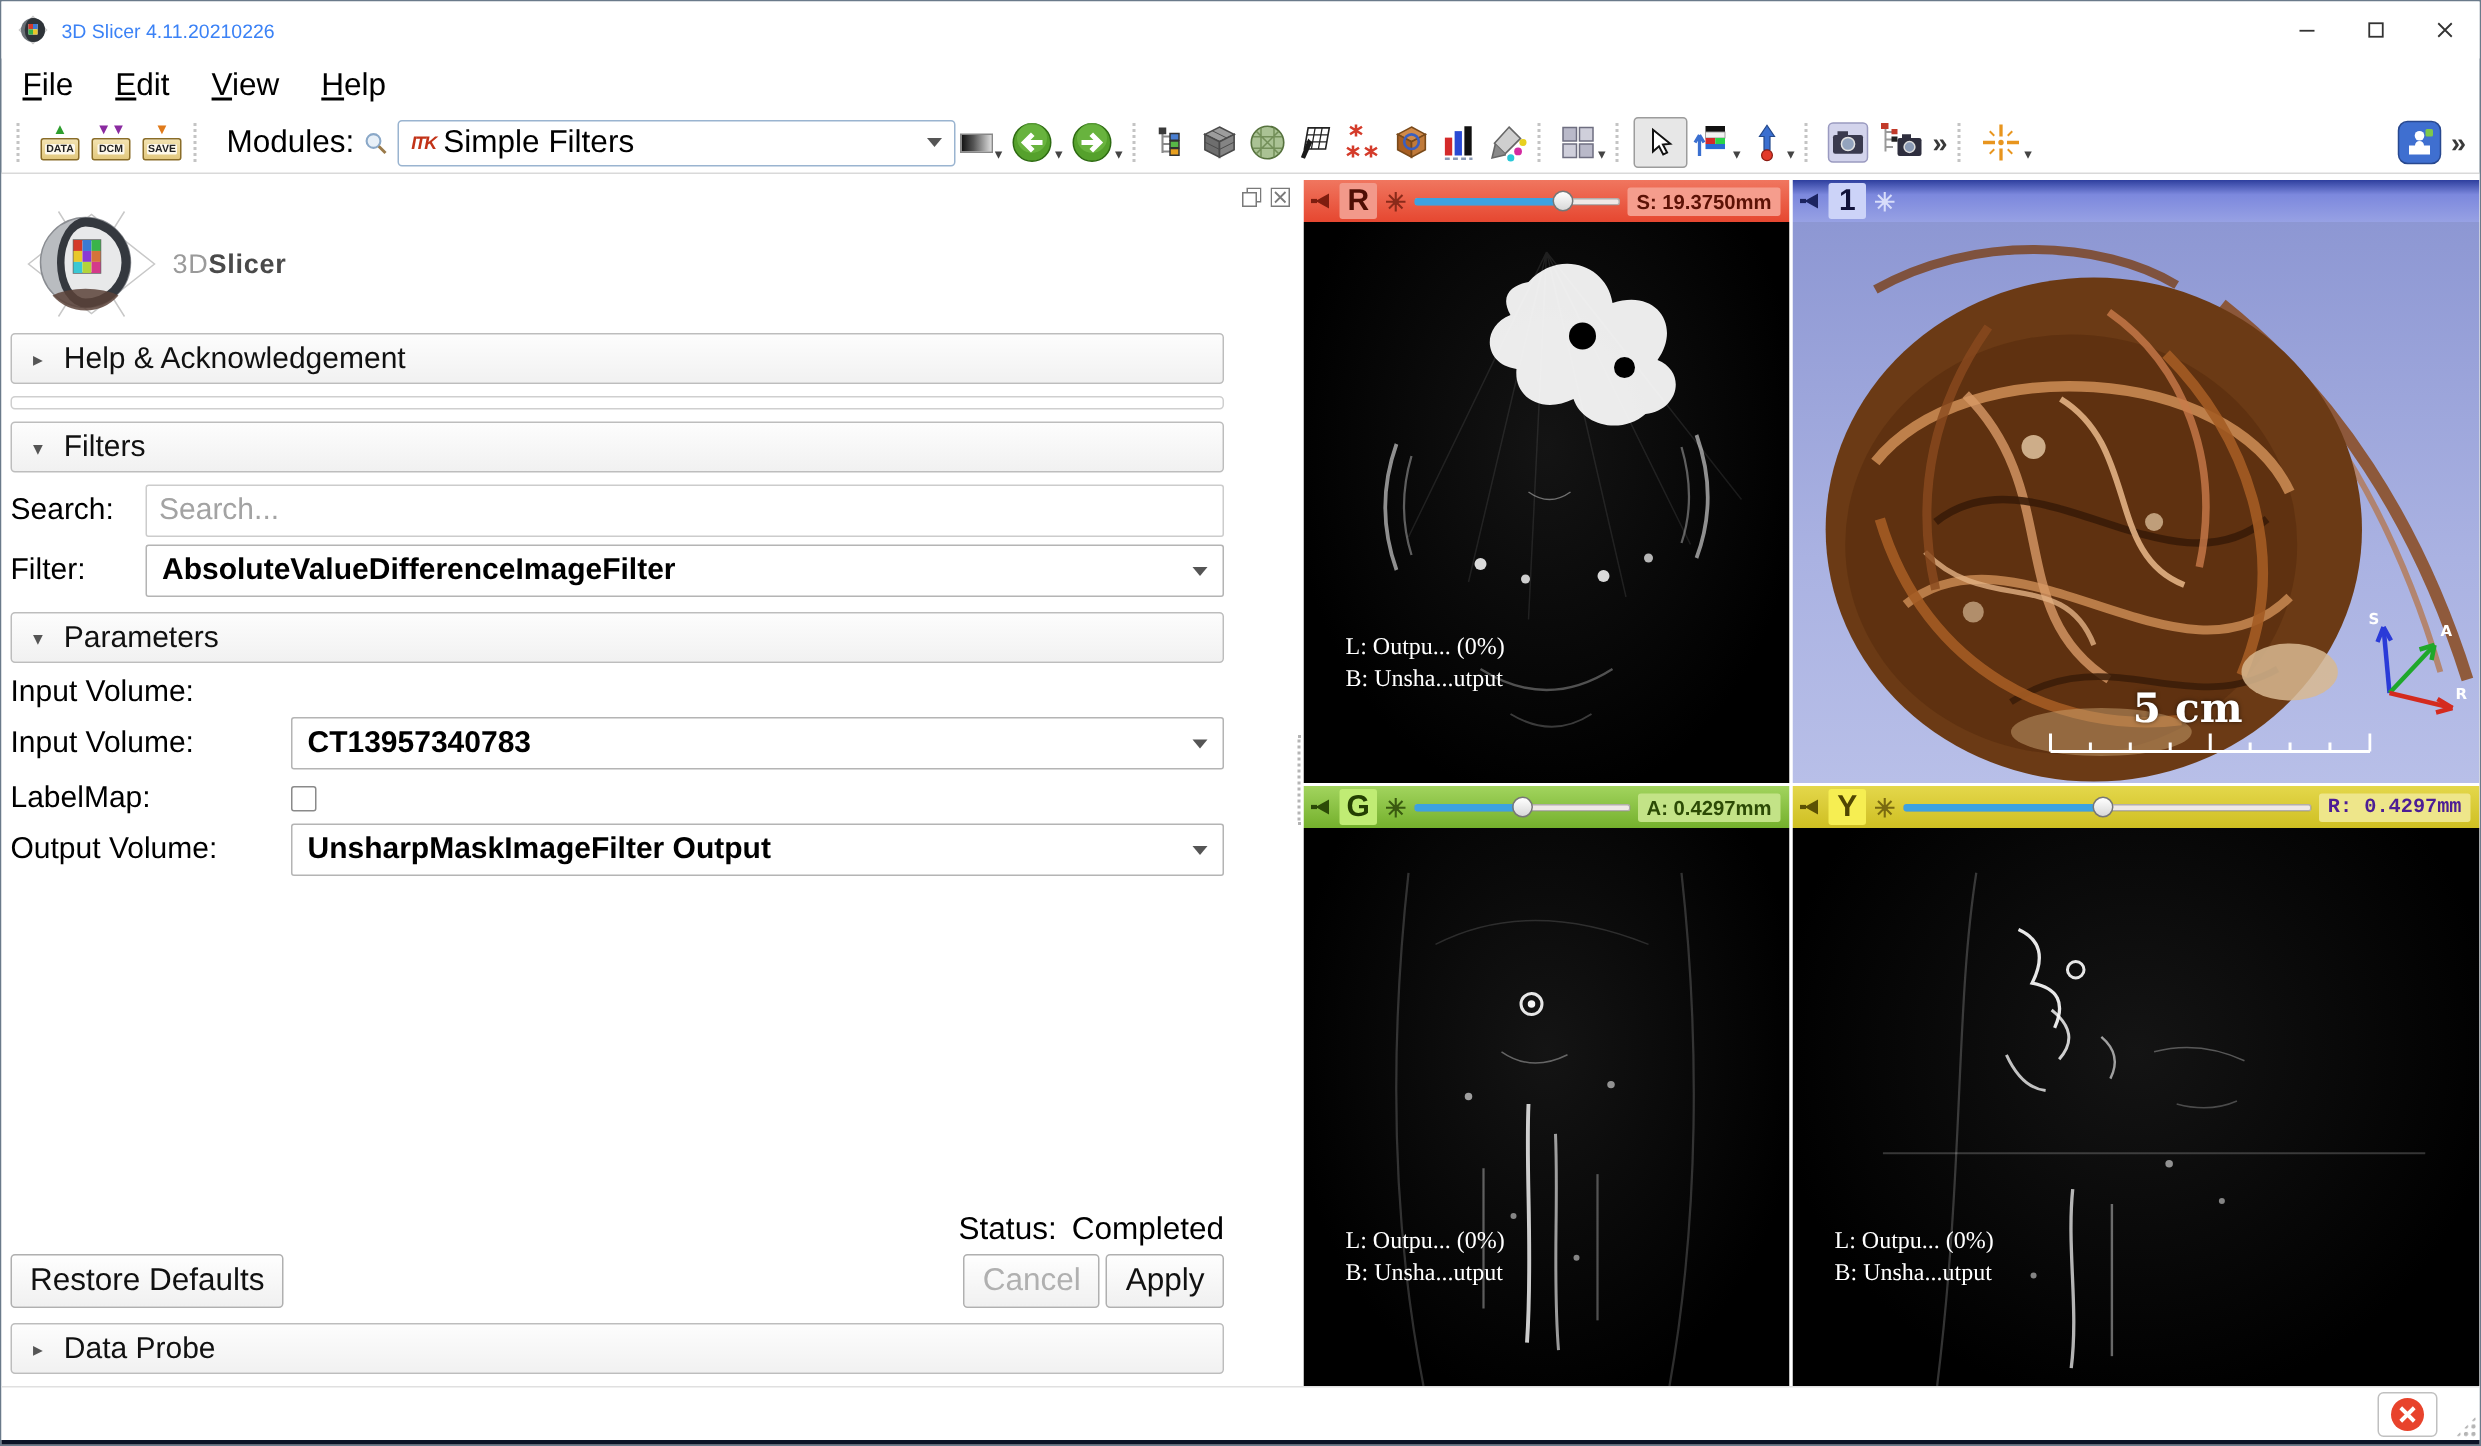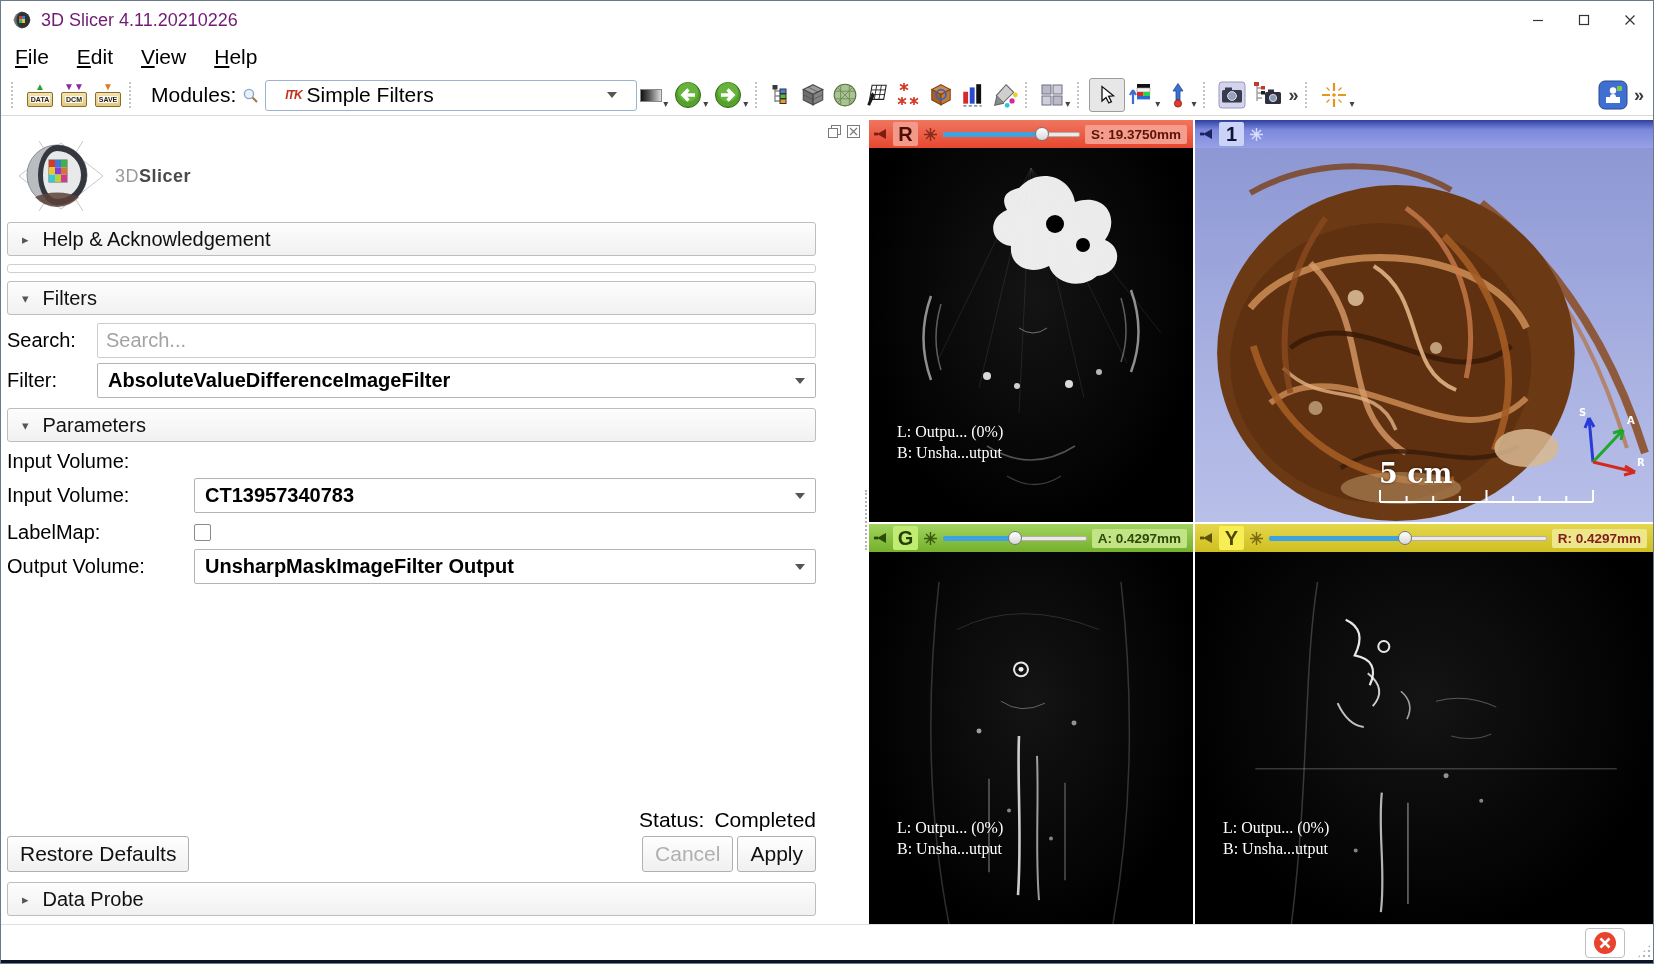--- a/index.html
+++ b/index.html
@@ -1,40 +1,40 @@
 <!DOCTYPE html>
 <html><head>
 <meta charset="utf-8">
 <style>
   * { margin:0; padding:0; box-sizing:border-box; }
   html,body { width:1654px; height:964px; overflow:hidden; font-family:"Liberation Sans",sans-serif; background:#000; }
   .window { width:1654px; height:964px; background:#fff; border:1px solid #6a7a8a; display:flex; flex-direction:column; position:relative; }
 
   
   .titlebar { height:38px; display:flex; align-items:center; padding-left:10px; background:#fff; flex:0 0 auto; }
-  .titlebar .app-title { font-size:18px; color:#701a75; margin-left:8px; }
+  .titlebar .app-title { font-size:13px; color:#3b82f6; margin-left:8px; }
   .win-controls { margin-left:auto; display:flex; height:100%; }
   .win-btn { width:46px; height:100%; display:flex; align-items:center; justify-content:center; }
 
   
   .menubar { height:36px; display:flex; align-items:center; gap:28px; padding-left:14px; font-size:21px; color:#000; flex:0 0 auto; }
   .menubar span { display:inline-block; }
   .menubar span::first-letter { text-decoration:underline; }
 
   
   .toolbar { height:41px; display:flex; align-items:center; padding:0 6px; border-bottom:1px solid #d9d9d9; flex:0 0 auto; }
   .grip { width:6px; height:26px; border-left:2px dotted #c4c4c4; margin:0 6px 0 4px; }
   .tb { display:flex; align-items:center; justify-content:center; height:34px; padding:0 3px; position:relative; }
   .tb .dd { font-size:10px; color:#444; margin-left:1px; align-self:flex-end; padding-bottom:3px; }
   .folder-btn { display:flex; flex-direction:column; align-items:center; width:34px; }
   .folder-btn .f-arrow { font-size:10px; line-height:8px; font-weight:bold; }
   .folder-body { width:26px; height:15px; background:linear-gradient(#f3e3b0,#e2c87e); border:1px solid #8a6d28; border-radius:2px; display:flex; align-items:center; justify-content:center; margin-top:1px; }
   .folder-body span { font-size:7px; font-weight:bold; color:#222; background:#fdf8ea; padding:0 1px; border-radius:1px; }
   .modules-label { font-size:21px; color:#000; margin:0 6px 0 10px; }
-  .module-combo { width:372px; height:31px; border:1px solid #9ab4d0; border-radius:3px; background:#fff; display:flex; align-items:center; padding:0 19px; margin-left:6px; }
+  .module-combo { width:372px; height:31px; border:1px solid #9ab4d0; border-radius:3px; background:#fff; display:flex; align-items:center; padding:0 8px; margin-left:6px; }
   .itk-logo { color:#c23318; font-style:italic; font-weight:bold; font-size:12px; margin-right:5px; letter-spacing:-1px; }
   .module-combo .val { font-size:21px; color:#000; flex:1; white-space:nowrap; overflow:hidden; }
   .combo-arrow { width:0; height:0; border-left:5px solid transparent; border-right:5px solid transparent; border-top:6px solid #555; }
   .hist-ico { width:22px; height:13px; background:linear-gradient(90deg,#111,#555 40%,#ddd); border:1px solid #888; }
   .sunken { background:#e7e7e7; border:1px solid #9c9c9c; border-radius:3px; width:36px; height:34px; }
   .tb-spacer { margin-left:auto; }
 
   
   .main { flex:1 1 auto; display:flex; min-height:0; }
   .panel { width:862px; flex:0 0 862px; position:relative; padding:6px 47px 8px 6px; display:flex; flex-direction:column; background:#fff; }
@@ -76,27 +76,27 @@
   .green  .letter-box { background:#c0ec74; color:#243f02; }
   .yellow .letter-box { background:#f6ee52; color:#4f4502; }
   .blue   .letter-box { background:#ccd3f8; color:#10123a; }
   .vslider { flex:1; height:16px; position:relative; display:flex; align-items:center; }
   .vslider .track { width:100%; height:5px; border-radius:2px; background:#efe9e6; border:1px solid rgba(0,0,0,.25); }
   .vslider .fill { position:absolute; left:0; top:5.5px; height:5px; width:var(--p,50%); background:#3da2e0; border-radius:2px; }
   .vslider .handle { position:absolute; top:1px; left:calc(var(--p,50%) - 7px); width:14px; height:14px; border-radius:50%; background:linear-gradient(#ffffff,#d8d8d8); border:1px solid #777; }
   .value-box { font-size:13.5px; font-weight:bold; border-radius:2px; padding:2px 6px; white-space:nowrap; }
   .red    .value-box { background:#f59d8d; color:#5c1206; }
   .green  .value-box { background:#c3e387; color:#2c4a05; }
-  .yellow .value-box { background:#eee68a; color:#7f1d1d; }
+  .yellow .value-box { background:#eee68a; color:#4c1d95;font-family:Liberation Mono, monospace; }
   .vp-canvas { flex:1; position:relative; background:radial-gradient(ellipse at 50% 40%, #141414 0%, #000 75%); min-height:0; }
   .vp-canvas.threed { background:linear-gradient(#8d97d3,#aab2e2 60%,#b8bfe8); }
   .vp-canvas svg.fill { position:absolute; inset:0; width:100%; height:100%; }
   .overlay { position:absolute; left:28px; bottom:58px; color:#fff; font-family:Liberation Serif, serif; font-size:16px; line-height:1.3; }
   .row2 .overlay { bottom:64px; }
-  .ruler-wrap { position:absolute; right:59px; bottom:14px; text-align:left; color:#fff; }
+  .ruler-wrap { position:absolute; right:72px; bottom:14px; text-align:center; color:#fff; }
   .ruler-label { font-size:27px; font-weight:bold; font-family:"DejaVu Serif",serif; text-shadow:0 0 3px rgba(0,0,0,.6); margin-right:30px; }
   .axes-widget { position:absolute; right:6px; bottom:34px; }
   .axes-widget text { font-family:"DejaVu Sans",sans-serif; font-size:10px; font-weight:bold; fill:#fff; }
 
   
   .statusbar { height:36px; flex:0 0 36px; background:#fff; border-top:1px solid #e0e0e0; display:flex; align-items:center; justify-content:flex-end; padding-right:14px; position:relative; }
   .err-btn { width:40px; height:30px; border:1px solid #c0c0c0; border-radius:4px; background:#fff; display:flex; align-items:center; justify-content:center; margin-right:14px; }
   .size-grip { position:absolute; right:2px; bottom:2px; width:14px; height:14px;
     background-image:radial-gradient(circle at 2px 2px,#b5b5b5 1.3px,transparent 1.6px);
     background-size:5px 5px; clip-path:polygon(100% 0,100% 100%,0 100%); }

